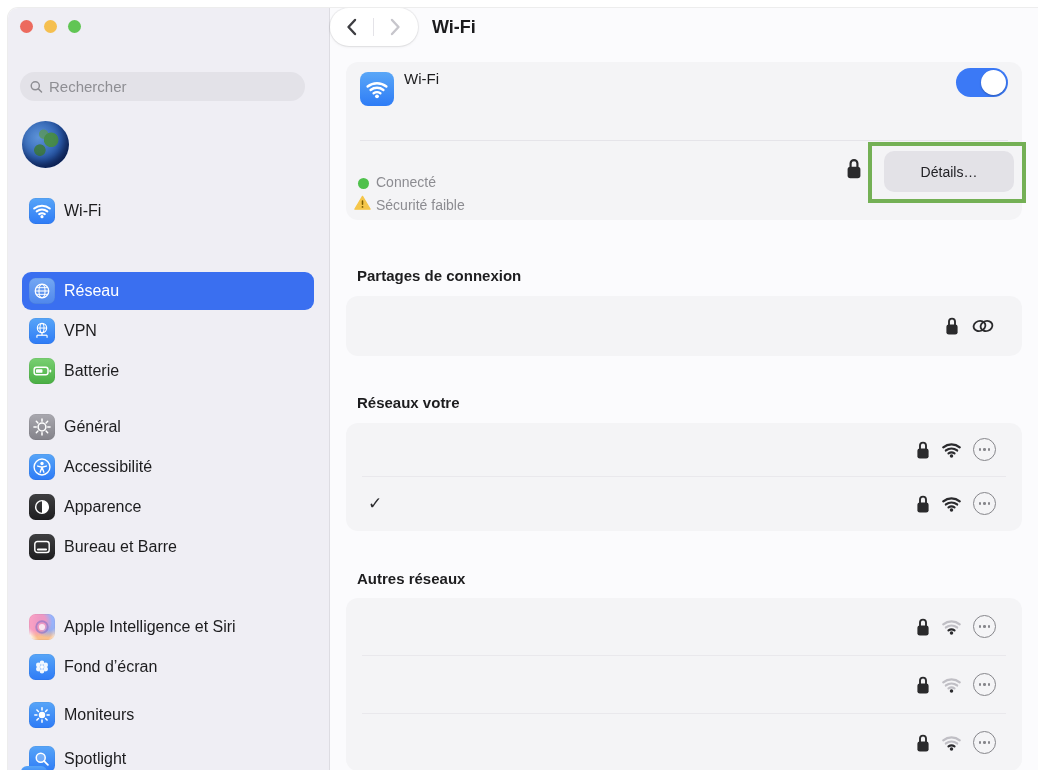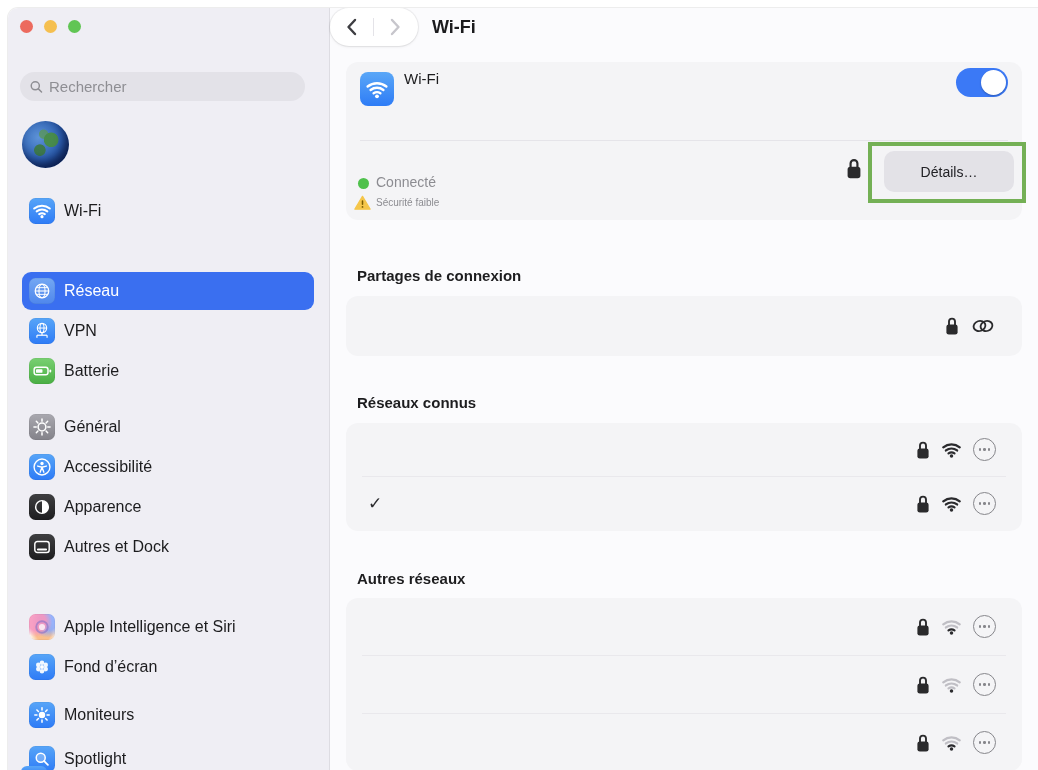--- a/index.html
+++ b/index.html
@@ -79,21 +79,21 @@
                line-height:1.33; color:#66666b; }
   .wifi-desc a { color:#2e6de5; text-decoration:none; cursor:pointer; }
   .toggle { position:absolute; left:610px; top:6px; width:52px; height:29px; border-radius:15px;
             background:#3b79f6; }
   .toggle .knob { position:absolute; top:2px; left:25px; width:25px; height:25px; border-radius:50%;
                   background:#ffffff; box-shadow:0 1px 2px rgba(0,0,0,.25); }
   .card-divider { position:absolute; left:14px; right:14px; top:78px; height:1px; background:#e5e4e9; }
   .status-dot { position:absolute; left:12px; top:116px; width:11px; height:11px; border-radius:50%;
                 background:#4fc14c; }
   .status-line1 { position:absolute; left:30px; top:112px; font-size:14px; color:#8c8c91; }
-  .status-line2 { position:absolute; left:30px; top:135px; font-size:10px; color:#8c8c91; }
+  .status-line2 { position:absolute; left:30px; top:135px; font-size:14px; color:#8c8c91; }
   .warn-icon { position:absolute; left:8px; top:133px; }
   .lock-detail { position:absolute; left:500px; top:95px; }
   .details-btn { position:absolute; left:538px; top:89px; width:130px; height:41px;
                  background:#e3e2e7; border:none; border-radius:10px; font-size:14px;
                  color:#222226; font-family:inherit; cursor:pointer; }
 
   
   .annotation { position:absolute; left:868px; top:142px; width:158px; height:61px;
                 border:4px solid #74b055; z-index:50; pointer-events:none; }
 
@@ -234,21 +234,21 @@
         <span class="label">Apparence</span>
       </div>
 
       <div class="nav-item" style="top:520px">
         <span class="app-icon bg-black">
           <svg width="22" height="22" viewBox="0 0 26 26">
             <rect x="4.5" y="6.5" width="17" height="13" rx="3" fill="none" stroke="#fff" stroke-width="1.7"></rect>
             <rect x="7" y="14.8" width="12" height="2.4" rx="1.2" fill="#fff"></rect>
           </svg>
         </span>
-        <span class="label">Autres et Dock</span>
+        <span class="label">Bureau et Barre</span>
       </div>
 
 
       <div class="nav-item" style="top:600px">
         <span class="app-icon bg-siri">
           <svg width="20" height="20" viewBox="0 0 26 26">
             <circle cx="13" cy="13" r="7.5" fill="none" stroke="rgba(120,110,200,.55)" stroke-width="2.5"></circle>
             <circle cx="13" cy="13" r="4" fill="rgba(255,255,255,.75)"></circle>
           </svg>
         </span>
@@ -366,21 +366,21 @@
               <rect x="1.4" y="8.4" width="11.2" height="10.2" rx="2.4" fill="#2a2a2c"></rect>
             </svg>
             <svg width="26" height="20" viewBox="0 0 26 20">
               <ellipse cx="9.5" cy="10" rx="6" ry="5" fill="none" stroke="#2a2a2c" stroke-width="1.8" transform="rotate(-18 9.5 10)"></ellipse>
               <ellipse cx="16.5" cy="10" rx="6" ry="5" fill="none" stroke="#2a2a2c" stroke-width="1.8" transform="rotate(-18 16.5 10)"></ellipse>
             </svg>
           </span>
         </div>
       </div>
 
-      <div class="section-title" style="top:386px">Réseaux connus</div>
+      <div class="section-title" style="top:386px">Réseaux votre</div>
       <div class="card" id="known-card">
         <div class="net-row" style="height:53px">
           <span class="right">
             <svg width="14" height="20" viewBox="0 0 14 20">
               <path d="M4 9 V5.6 A3 3 0 0 1 10 5.6 V9" fill="none" stroke="#2a2a2c" stroke-width="1.9"></path>
               <rect x="1.4" y="8.4" width="11.2" height="10.2" rx="2.4" fill="#2a2a2c"></rect>
             </svg>
             <svg class="wifi-g" width="21" height="16" viewBox="0 0 24 18">
               <path class="a-o" d="M2.6 6 A15 15 0 0 1 21.4 6"></path>
               <path class="a-m" d="M5.6 9.5 A10.5 10.5 0 0 1 18.4 9.5"></path>

